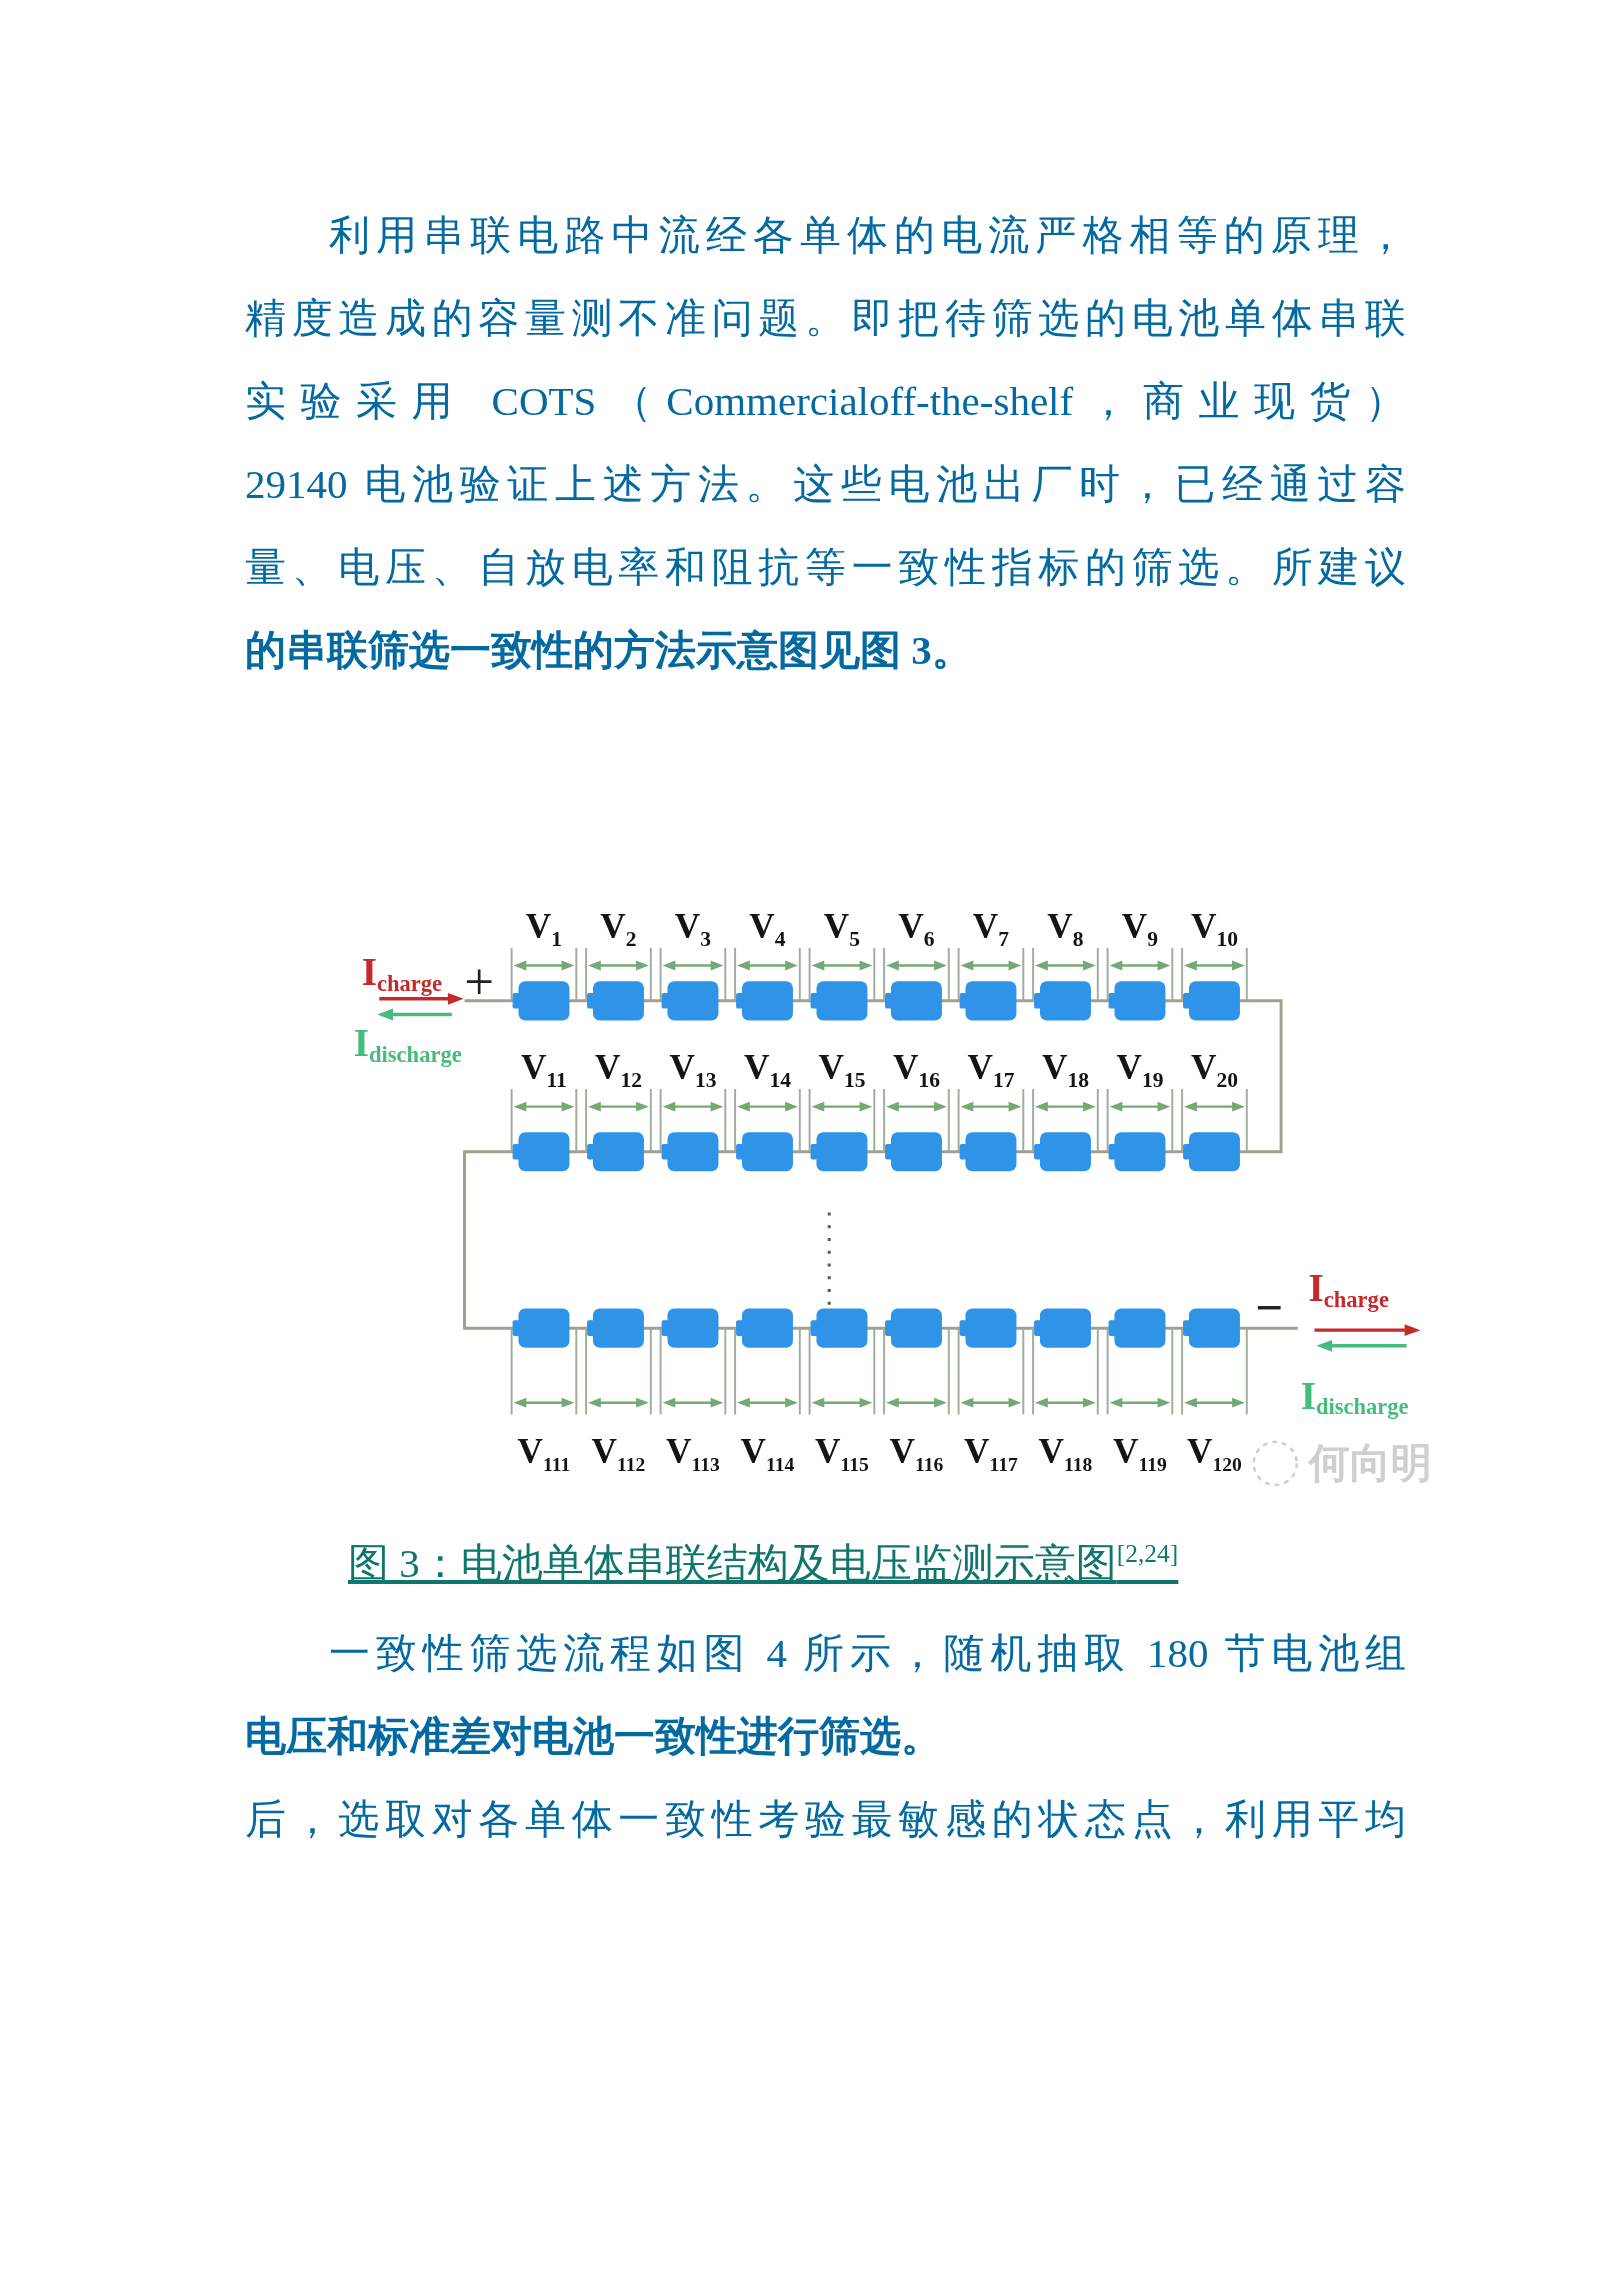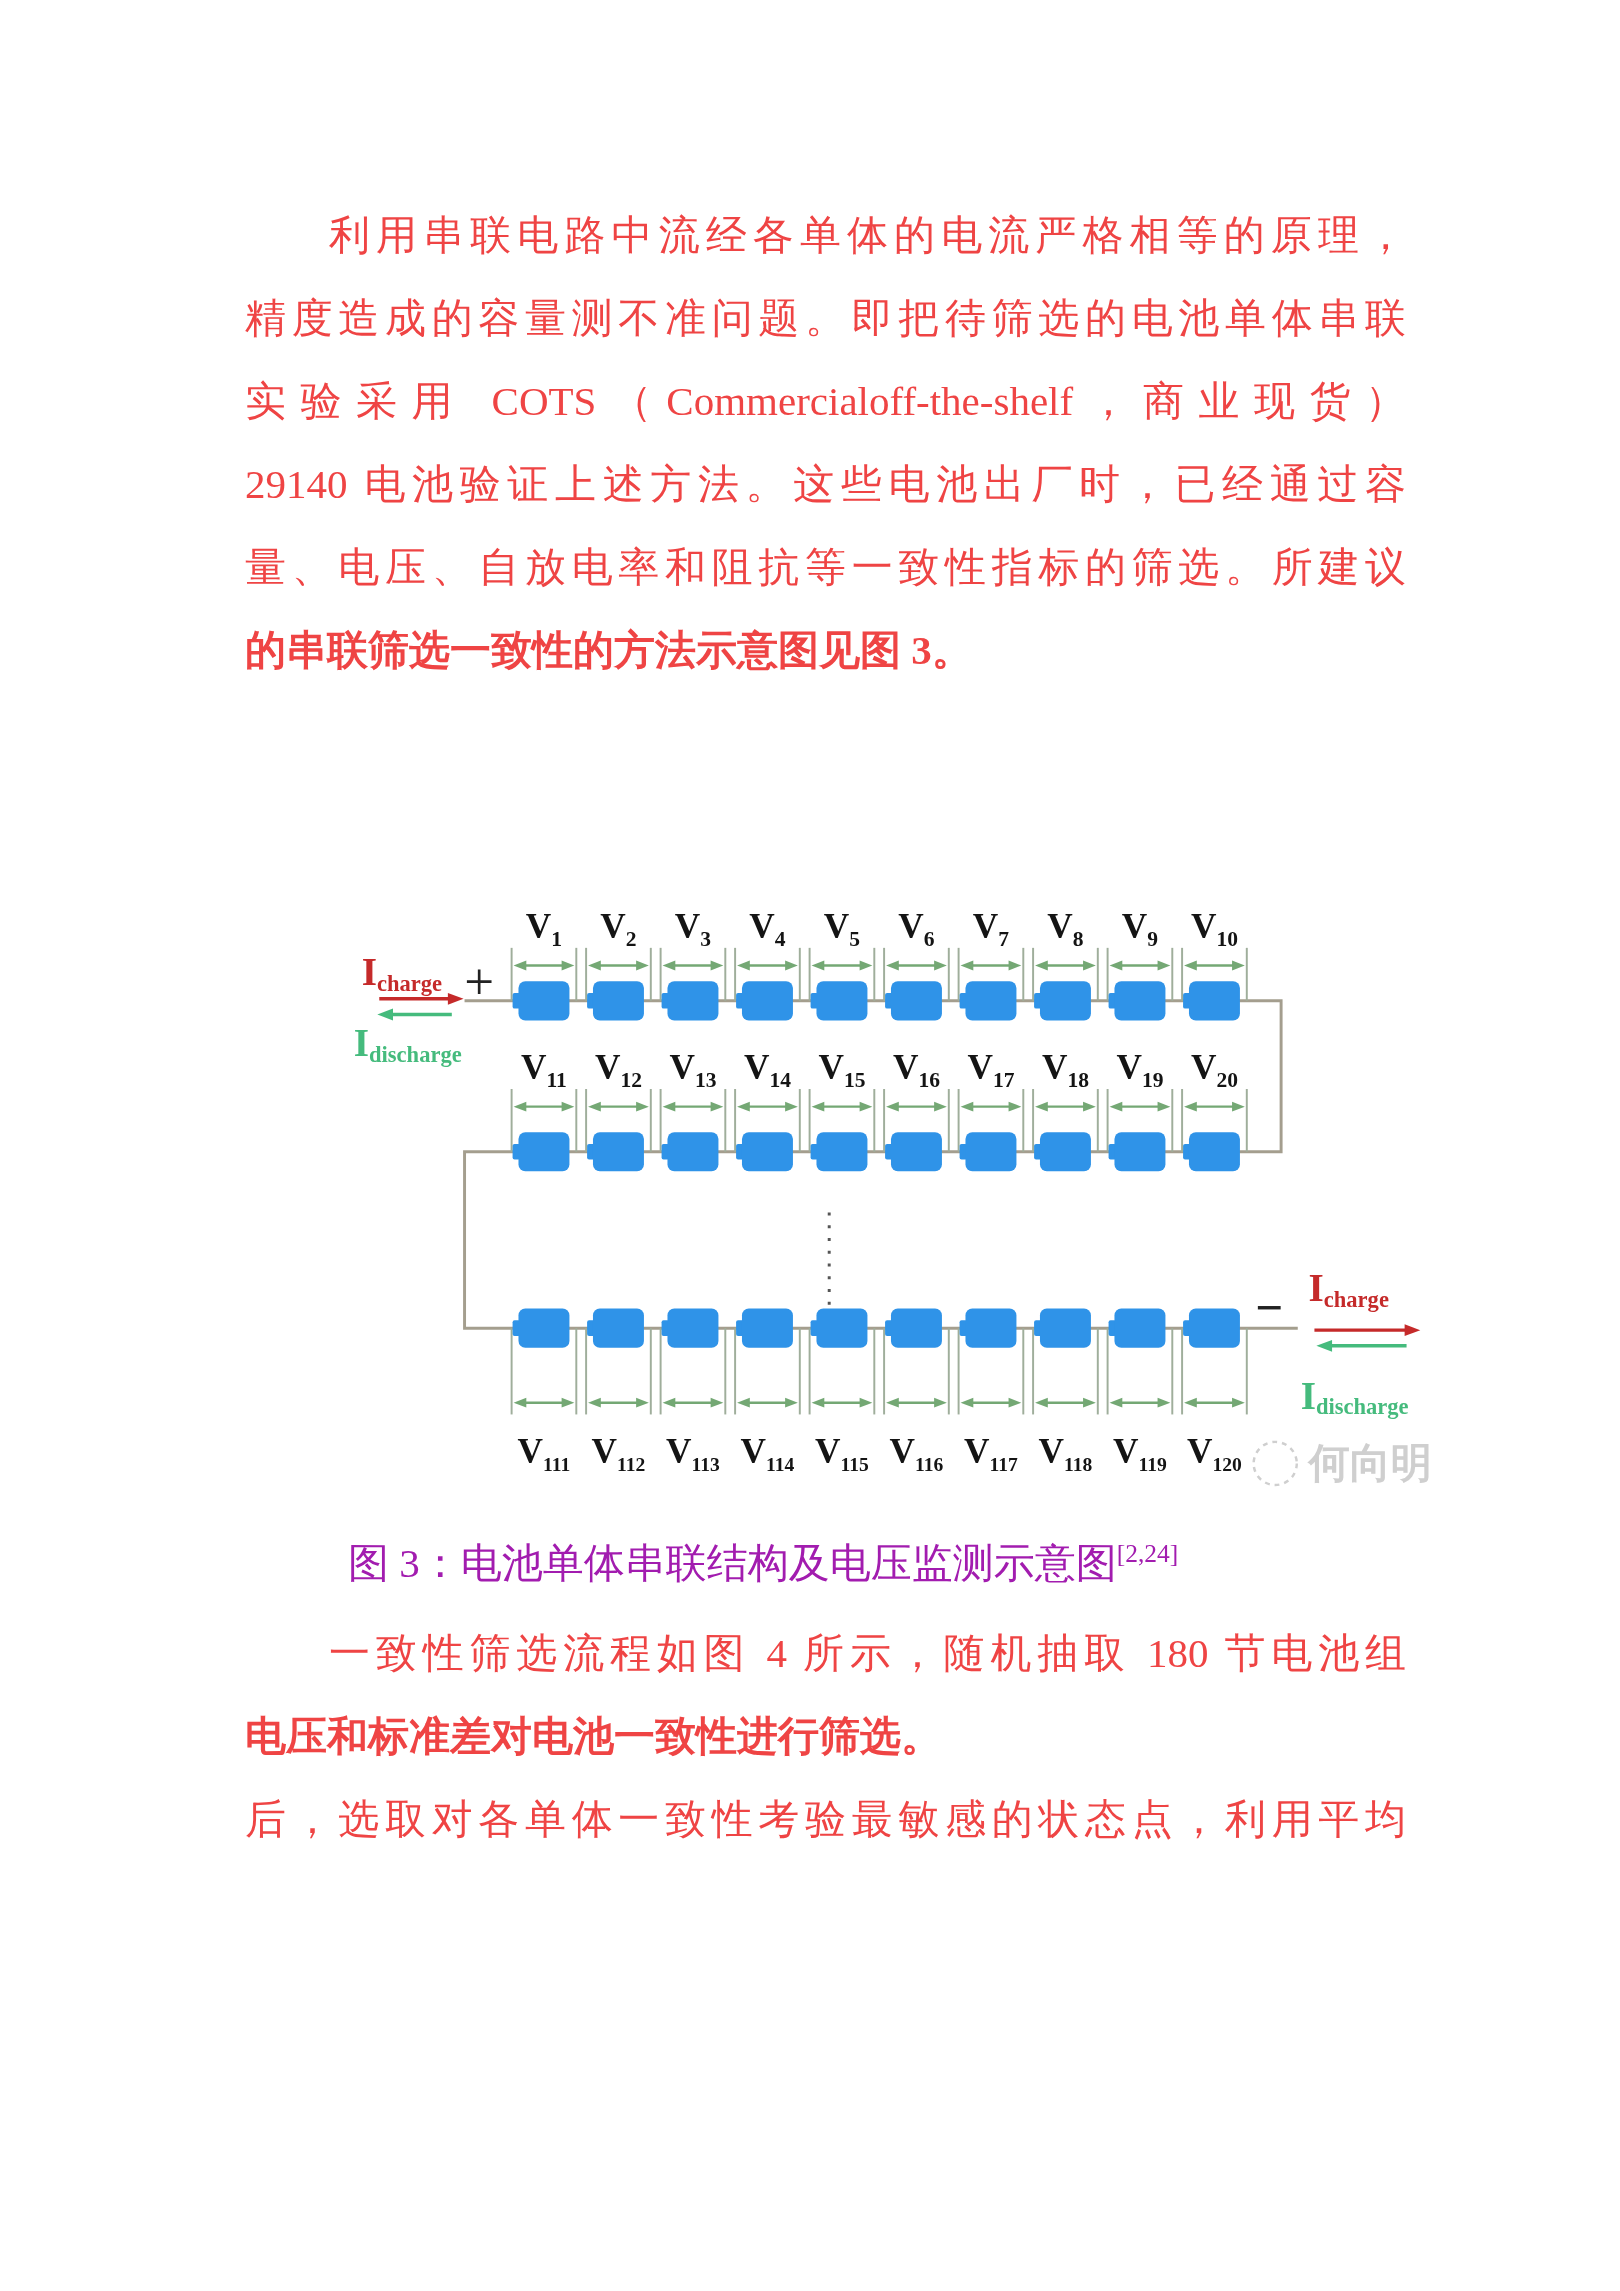--- a/index.html
+++ b/index.html
@@ -12,41 +12,42 @@
     color:#2b2b2b;
     overflow:hidden;
   }
   .textblock { position:absolute; left:245px; width:1161px; }
   .line {
     display:block;
     font-size:41px;
     line-height:83px;
     height:83px;
     white-space:nowrap;
-    color:#ef4444;
+    color:#0369a1;
   }
   .justify {
     white-space:normal;
     text-align:justify;
     text-align-last:justify;
     text-justify:inter-ideograph;
   }
   .leftalign { text-align:left; text-align-last:left;font-weight:bold; }
   .indent { padding-left:84px; }
   .sup {
     font-size:25.5px;
     vertical-align:super;
     line-height:0;
   }
   .sup-gap { margin-left:11.8px; }
   .figure-wrap { position:absolute; left:244px; top:887px; width:1191px; height:603px; }
   .caption {
     position:absolute; left:348px; top:1529px;
     font-size:41px; line-height:69px; white-space:nowrap;
-    color:#a21caf;
+    color:#0f766e;
+    text-decoration:underline;
   }
 </style>
 </head>
 <body>
 
 <div class="page">
 
   <div class="textblock" style="top:194px;">
     <div class="line justify indent">利用串联电路中流经各单体的电流严格相等的原理，</div>
     <div class="line justify">精度造成的容量测不准问题。即把待筛选的电池单体串联</div>

